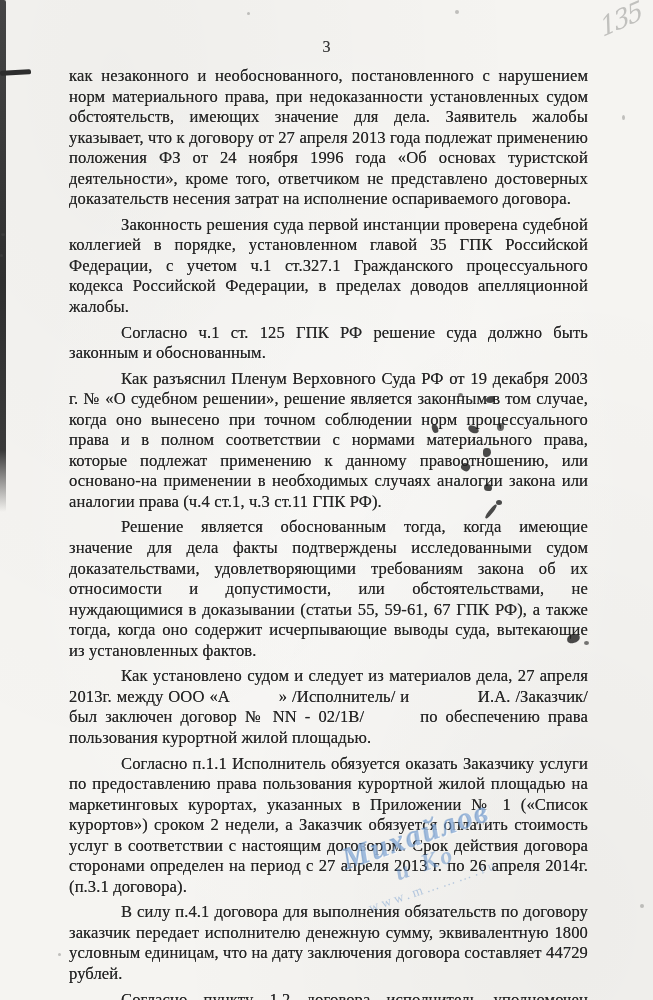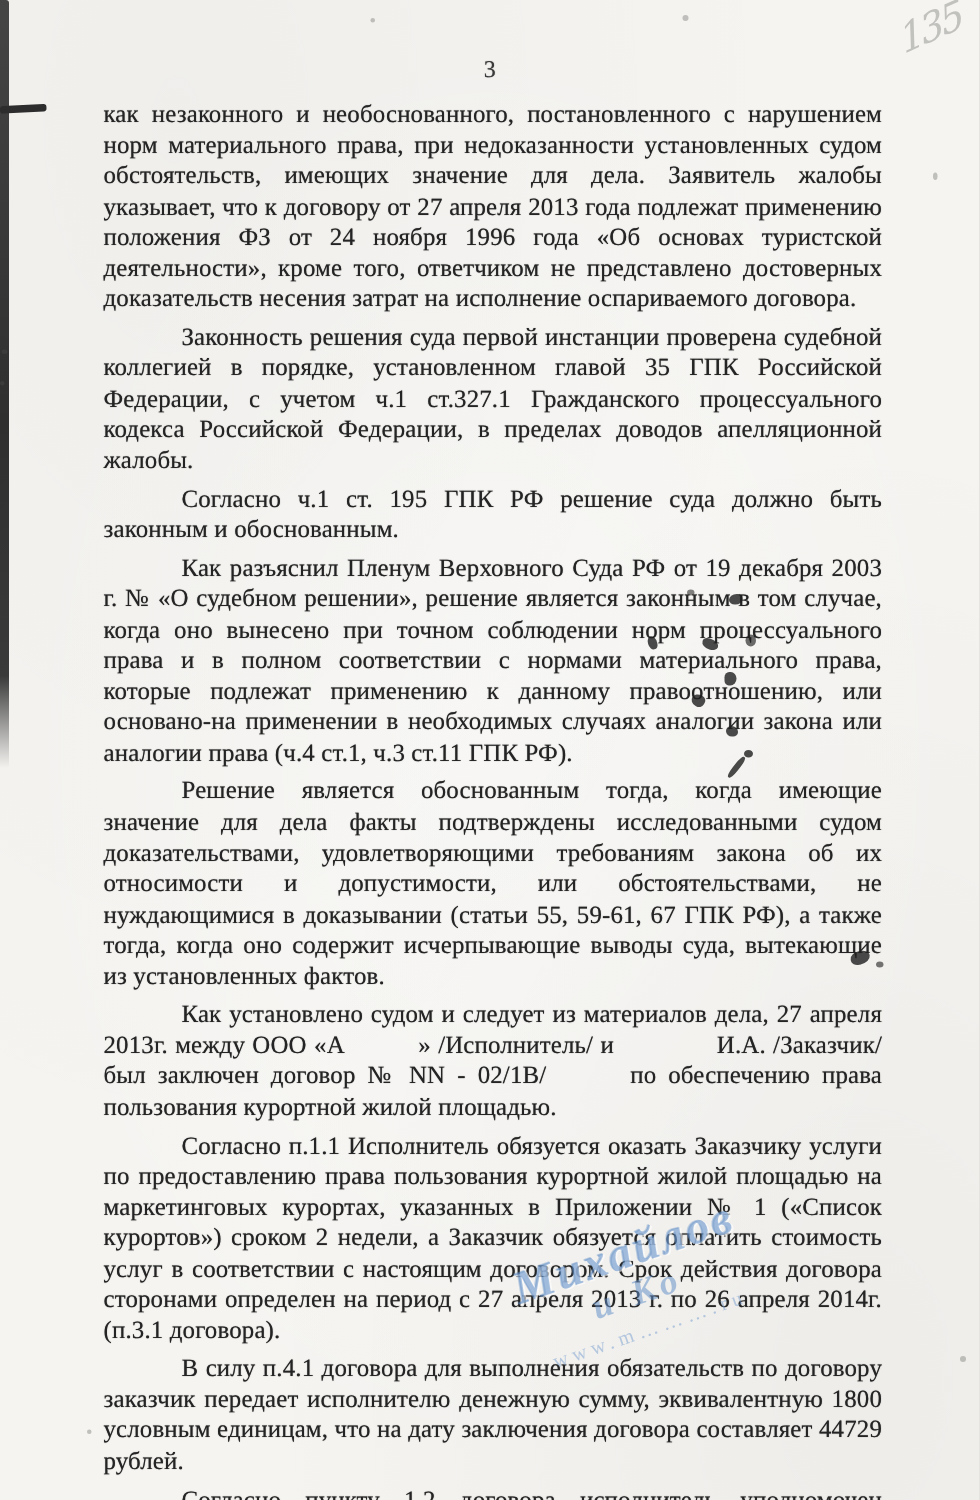--- a/index.html
+++ b/index.html
@@ -100,21 +100,21 @@
   <div class="edge-dot d1"></div>
   <div class="edge-dot d2"></div>
 
   <div class="pageno">3</div>
 
   <div class="handwriting">135</div>
 
   <div class="text-block">
       <p class="">как незаконного и необоснованного, постановленного с нарушением норм материального права, при недоказанности установленных судом обстоятельств, имеющих значение для дела. Заявитель жалобы указывает, что к договору от 27 апреля 2013 года подлежат применению положения ФЗ от 24 ноября 1996 года «Об основах туристской деятельности», кроме того, ответчиком не представлено достоверных доказательств несения затрат на исполнение оспариваемого договора.</p>
       <p class="indent">Законность решения суда первой инстанции проверена судебной коллегией в порядке, установленном главой 35 ГПК Российской Федерации, с учетом ч.1 ст.327.1 Гражданского процессуального кодекса Российской Федерации, в пределах доводов апелляционной жалобы.</p>
-      <p class="indent">Согласно ч.1 ст. 195 ГПК РФ решение суда должно быть законным и обоснованным.</p>
+      <p class="indent">Согласно ч.1 ст. 125 ГПК РФ решение суда должно быть законным и обоснованным.</p>
       <p class="indent">Как разъяснил Пленум Верховного Суда РФ от 19 декабря 2003 г. № «О судебном решении», решение является законным в том случае, когда оно вынесено при точном соблюдении норм процессуального права и в полном соответствии с нормами материального права, которые подлежат применению к данному правоотношению, или основано-на применении в необходимых случаях аналогии закона или аналогии права (ч.4 ст.1, ч.3 ст.11 ГПК РФ).</p>
       <p class="indent">Решение является обоснованным тогда, когда имеющие значение для дела факты подтверждены исследованными судом доказательствами, удовлетворяющими требованиям закона об их относимости и допустимости, или обстоятельствами, не нуждающимися в доказывании (статьи 55, 59-61, 67 ГПК РФ), а также тогда, когда оно содержит исчерпывающие выводы суда, вытекающие из установленных фактов.</p>
       <p class="indent">Как установлено судом и следует из материалов дела, 27 апреля 2013г. между ООО «А&nbsp;&nbsp;&nbsp;&nbsp;&nbsp;&nbsp;&nbsp;&nbsp;&nbsp;&nbsp;» /Исполнитель/ и &nbsp;&nbsp;&nbsp;&nbsp;&nbsp;&nbsp;&nbsp;&nbsp;&nbsp;&nbsp;&nbsp;&nbsp; И.А. /Заказчик/ был заключен договор № NN - 02/1В/ &nbsp;&nbsp;&nbsp;&nbsp;&nbsp; по обеспечению права пользования курортной жилой площадью.</p>
       <p class="indent">Согласно п.1.1 Исполнитель обязуется оказать Заказчику услуги по предоставлению права пользования курортной жилой площадью на маркетинговых курортах, указанных в Приложении № 1 («Список курортов») сроком 2 недели, а Заказчик обязуется оплатить стоимость услуг в соответствии с настоящим договором. Срок действия договора сторонами определен на период с 27 апреля 2013 г. по 26 апреля 2014г. (п.3.1 договора).</p>
       <p class="indent">В силу п.4.1 договора для выполнения обязательств по договору заказчик передает исполнителю денежную сумму, эквивалентную 1800 условным единицам, что на дату заключения договора составляет 44729 рублей.</p>
       <p class="indent">Согласно пункту 1.2 договора исполнитель уполномочен компанией «Т&nbsp;&nbsp;&nbsp;&nbsp;&nbsp;&nbsp;&nbsp;&nbsp;&nbsp;&nbsp; LTD» (партнер) заключать договоры на обеспечение права пользования жилыми помещениями в рамках агентского договора № TNT</p>
     </div>
 
   <div class="watermark">
     <div class="wm1">Михайлов</div>

